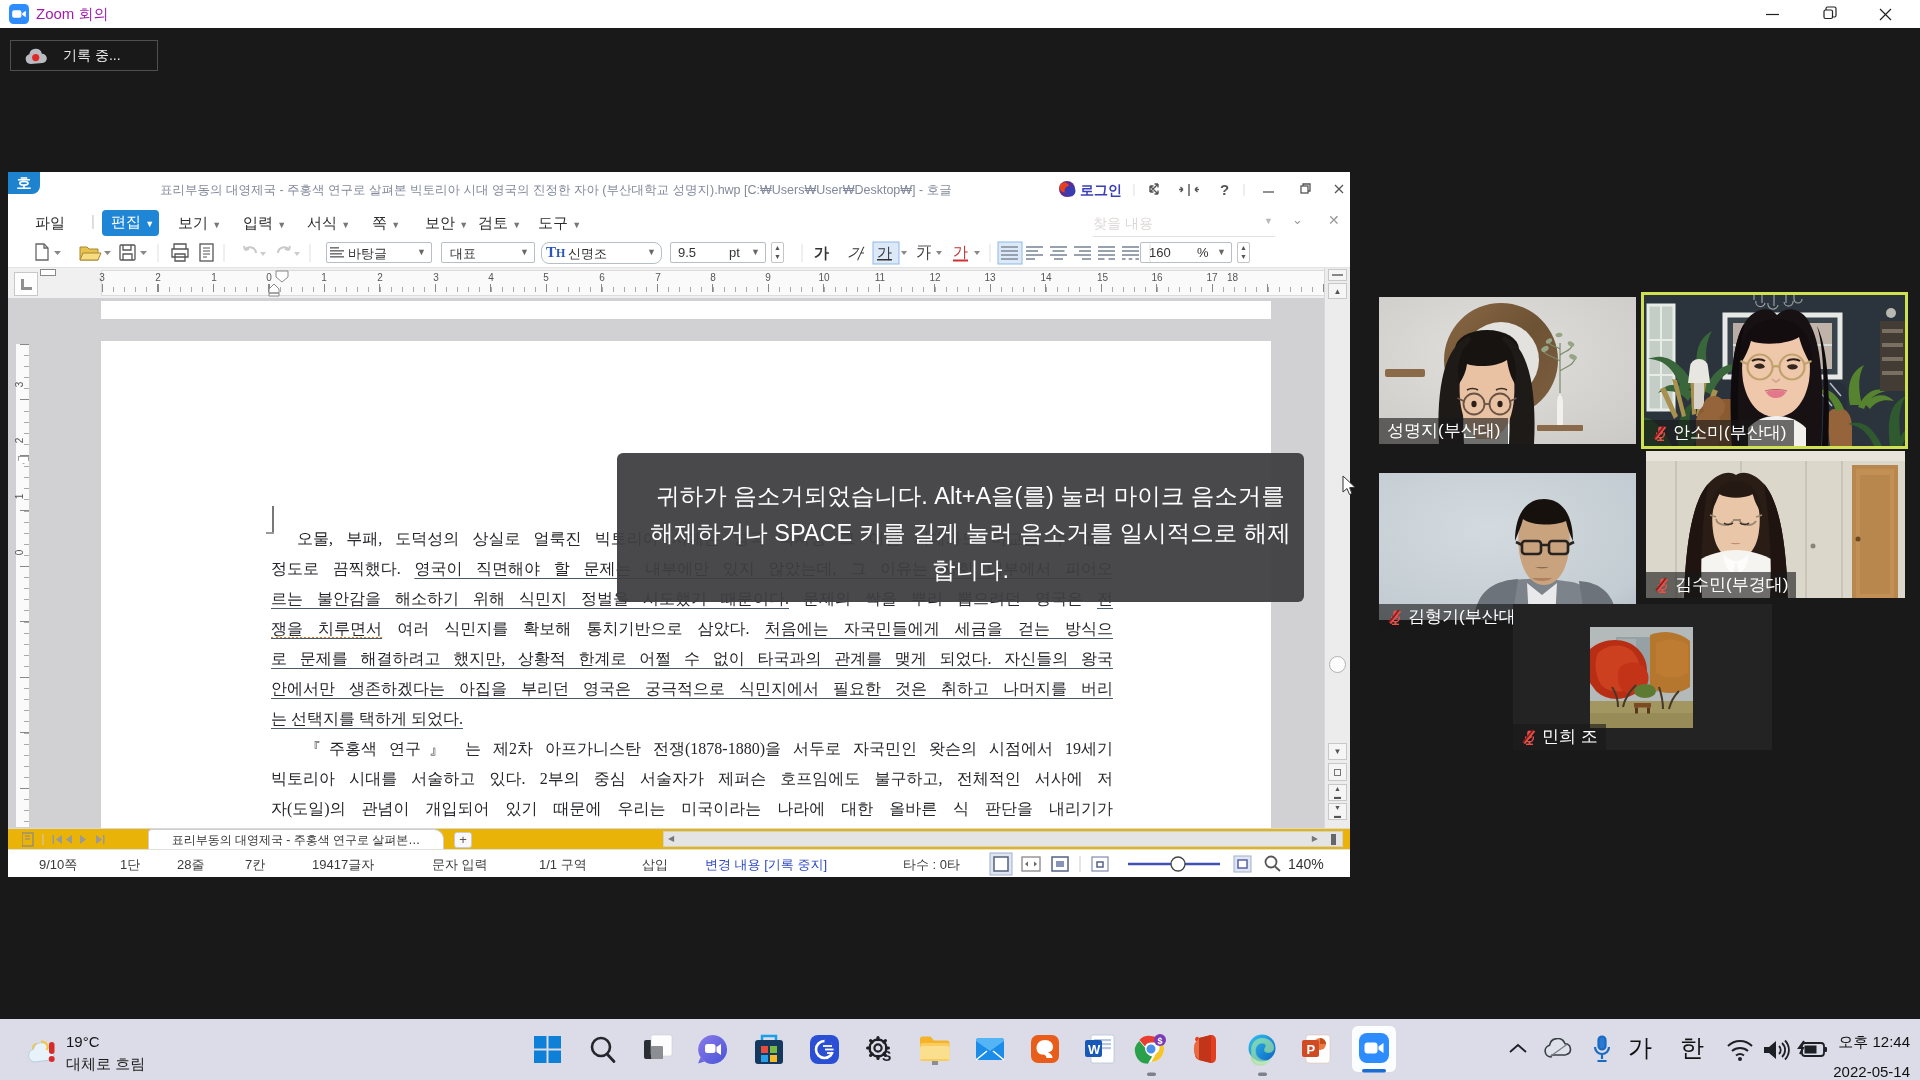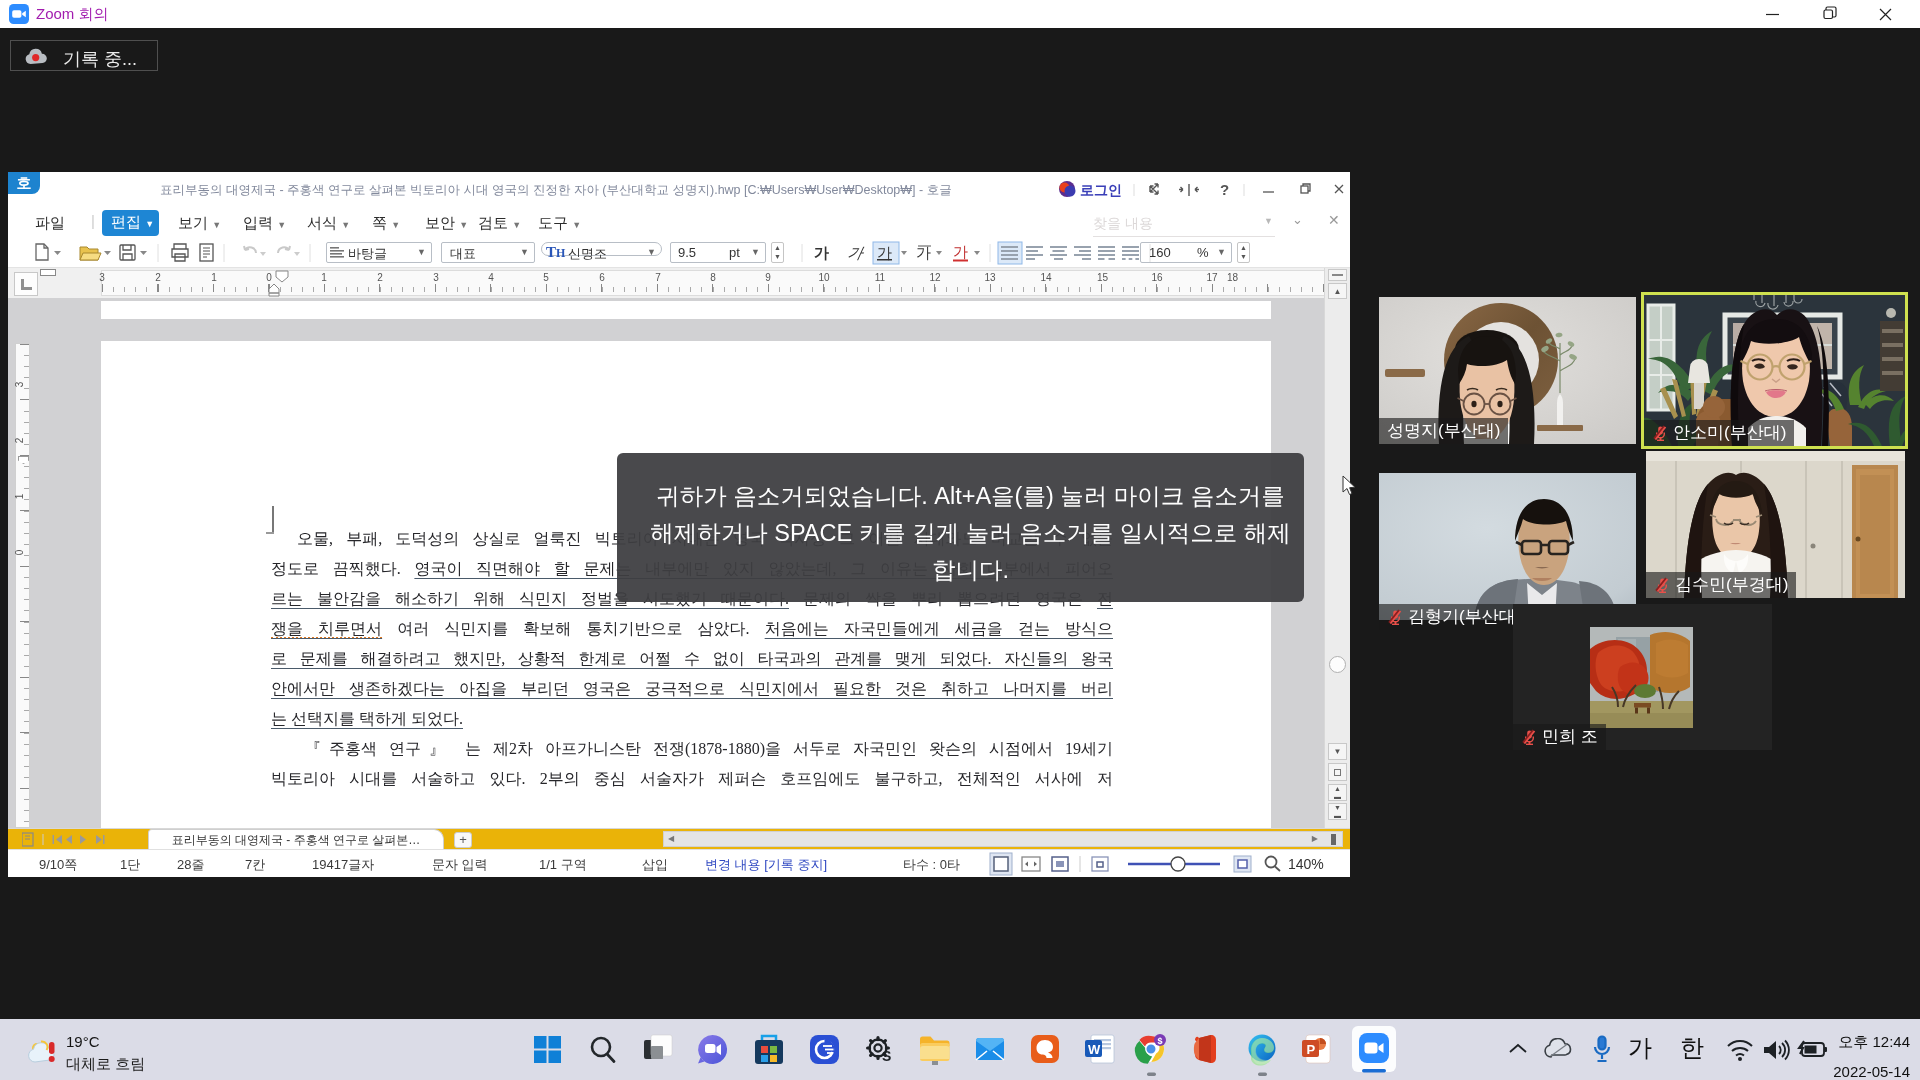--- a/index.html
+++ b/index.html
@@ -2,21 +2,21 @@
 <html><head>
 <meta charset="utf-8">
 <style>
   * { margin:0; padding:0; box-sizing:border-box; }
   html,body { width:1920px; height:1080px; overflow:hidden; background:#191919;
     font-family:"Liberation Sans",sans-serif; }
   .abs { position:absolute; }
   #titlebar { position:absolute; left:0; top:0; width:1920px; height:28px; background:#fff; }
   #titlebar .t { position:absolute; left:36px; top:5px; font-size:15px; color:#a21caf;text-align:right; }
   #rec { position:absolute; left:10px; top:40px; width:148px; height:31px;
-    border:1px solid #4f4f4f; color:#ececec; font-size:18px; }
+    border:1px solid #4f4f4f; color:#ececec; font-size:14px; }
   #hwp { position:absolute; left:8px; top:172px; width:1342px; height:705px; background:#fff; }
   #overlay { position:absolute; left:617px; top:453px; width:687px; height:149px;
     background:rgba(62,62,65,0.94); border-radius:6px; color:#fff; font-size:23.5px;
     text-align:center; line-height:37px; padding-top:25px; }
   #overlay div { white-space:nowrap;margin-left:20px; }
   #taskbar { position:absolute; left:0; top:1019px; width:1920px; height:61px; background:#dbdce7; }
   .tile { position:absolute; overflow:hidden; }
   .nametag { position:absolute; left:0; bottom:0; background:rgba(24,24,24,0.62); color:#fff;
     font-size:17px; height:26px; line-height:26px; padding:0 8px; display:flex; align-items:center; gap:5px;}
   #doc u { text-decoration:underline; text-underline-offset:4px; text-decoration-color:#4a5a6a; text-decoration-thickness:1px; }
@@ -137,21 +137,21 @@
             <rect x="0" y="10" width="14" height="1.6"></rect>
           </g>
         </svg>
       <span class="abs" style="left:21px;top:2px">바탕글</span>
         <span class="abs" style="right:5px;top:4px;font-size:9px;color:#666">▼</span>
     </div>
     <div class="abs" style="left:433px;top:3px;width:94px;height:21px;border:1px solid #b8bec6;border-radius:2px;font-size:13px;color:#333">
       <span class="abs" style="left:8px;top:2px">대표</span>
         <span class="abs" style="right:5px;top:4px;font-size:9px;color:#666">▼</span>
     </div>
-    <div class="abs" style="left:533px;top:3px;width:121px;height:14px;border:1px solid #b8bec6;border-radius:8px;font-size:13px;color:#333">
+    <div class="abs" style="left:533px;top:3px;width:121px;height:22px;border:1px solid #b8bec6;border-radius:8px;font-size:13px;color:#333">
       <span class="abs" style="left:4px;top:1px;color:#2a56b8;font-family:'Liberation Serif',serif;font-size:15px;font-weight:bold">T<span style="font-size:12px">H</span></span>
       <span class="abs" style="left:26px;top:2px">신명조</span>
         <span class="abs" style="right:5px;top:4px;font-size:9px;color:#666">▼</span>
     </div>
     <div class="abs" style="left:662px;top:3px;width:96px;height:21px;border:1px solid #b8bec6;border-radius:2px;font-size:13px;color:#333">
       <span class="abs" style="left:7px;top:2px">9.5</span>
         <span class="abs" style="left:58px;top:2px">pt</span>
         <span class="abs" style="right:5px;top:4px;font-size:9px;color:#666">▼</span>
     </div>
     <div class="abs" style="left:763px;top:3px;width:13px;height:21px;border:1px solid #c5c5c5;border-radius:2px;font-size:7px;color:#555;text-align:center;line-height:9px">▲<br>▼</div>
@@ -276,20 +276,21 @@
   <div id="doc" class="abs" style="left:263px;top:352px;width:842px;height:304px;font-size:16px;line-height:30px;color:#26262a;font-family:'Liberation Serif',serif;overflow:hidden">
       <div style="position:absolute;left:0;top:0px;width:842px;text-align:justify;text-align-last:justify;white-space:normal;height:30px;overflow:hidden"><span style="display:inline-block;width:26px"></span>오물, 부패, 도덕성의 상실로 얼룩진 빅토리아 시대는 영국 역사상 그 어떤 시대와도 비교할 수 없을</div>
       <div style="position:absolute;left:0;top:30px;width:842px;text-align:justify;text-align-last:justify;white-space:normal;height:30px;overflow:hidden">정도로 끔찍했다. <u>영국이 직면해야 할 문제는 내부에만 있지 않았는데, 그 이유는 사회 내부에서 피어오</u></div>
       <div style="position:absolute;left:0;top:60px;width:842px;text-align:justify;text-align-last:justify;white-space:normal;height:30px;overflow:hidden"><u>르는 불안감을 해소하기 위해 식민지 정벌을 시도했기 때문이다.</u> 문제의 싹을 뿌리 뽑으려던 영국은 <u>전</u></div>
       <div style="position:absolute;left:0;top:90px;width:842px;text-align:justify;text-align-last:justify;white-space:normal;height:30px;overflow:hidden"><span class="sp"><u>쟁을 치루면서</u></span> 여러 식민지를 확보해 통치기반으로 삼았다. <u>처음에는 자국민들에게 세금을 걷는 방식으</u></div>
       <div style="position:absolute;left:0;top:120px;width:842px;text-align:justify;text-align-last:justify;white-space:normal;height:30px;overflow:hidden"><u>로 문제를 해결하려고 했지만, 상황적 한계로 어쩔 수 없이 타국과의 관계를 맺게 되었다. 자신들의 왕국</u></div>
       <div style="position:absolute;left:0;top:150px;width:842px;text-align:justify;text-align-last:justify;white-space:normal;height:30px;overflow:hidden"><u>안에서만 생존하겠다는 아집을 부리던 영국은 궁극적으로 식민지에서 필요한 것은 취하고 나머지를 버리</u></div>
       <div style="position:absolute;left:0;top:180px;width:842px;white-space:normal;height:30px;overflow:hidden"><u>는 선택지를 택하게 되었다.</u></div>
       <div style="position:absolute;left:0;top:210px;width:842px;text-align:justify;text-align-last:justify;white-space:normal;height:30px;overflow:hidden"><span style="display:inline-block;width:26px"></span>『주홍색 연구』 는 제2차 아프가니스탄 전쟁(1878-1880)을 서두로 자국민인 왓슨의 시점에서 19세기</div>
       <div style="position:absolute;left:0;top:240px;width:842px;text-align:justify;text-align-last:justify;white-space:normal;height:30px;overflow:hidden">빅토리아 시대를 서술하고 있다. 2부의 중심 서술자가 제퍼슨 호프임에도 불구하고, 전체적인 서사에 저</div>
+      <div style="position:absolute;left:0;top:270px;width:842px;text-align:justify;text-align-last:justify;white-space:normal;height:30px;overflow:hidden">자(도일)의 관념이 개입되어 있기 때문에 우리는 미국이라는 나라에 대한 올바른 식 판단을 내리기가</div>
     </div>
   <div class="abs" style="left:264px;top:334px;width:1.5px;height:28px;background:#777"></div>
 <div class="abs" style="left:258px;top:360px;width:8px;height:1.5px;background:#999"></div>
 
   <div class="abs" style="left:1316px;top:96px;width:26px;height:560px;background:#ececec;border-left:1px solid #d8d8d8">
     <div class="abs" style="left:3px;top:1px;width:19px;height:12px;background:#f5f5f5;border:1px solid #c8c8c8">
         <div class="abs" style="left:3px;top:4px;width:11px;height:2px;background:#888"></div>
       </div>
 <div class="abs" style="left:3px;top:15px;width:19px;height:16px;background:#f5f5f5;border:1px solid #c8c8c8;font-size:8px;color:#555;text-align:center;line-height:15px">▲</div>
     <div class="abs" style="left:4px;top:388px;width:17px;height:17px;background:#fdfdfd;border:1px solid #b0b0b0;border-radius:50%"></div>

